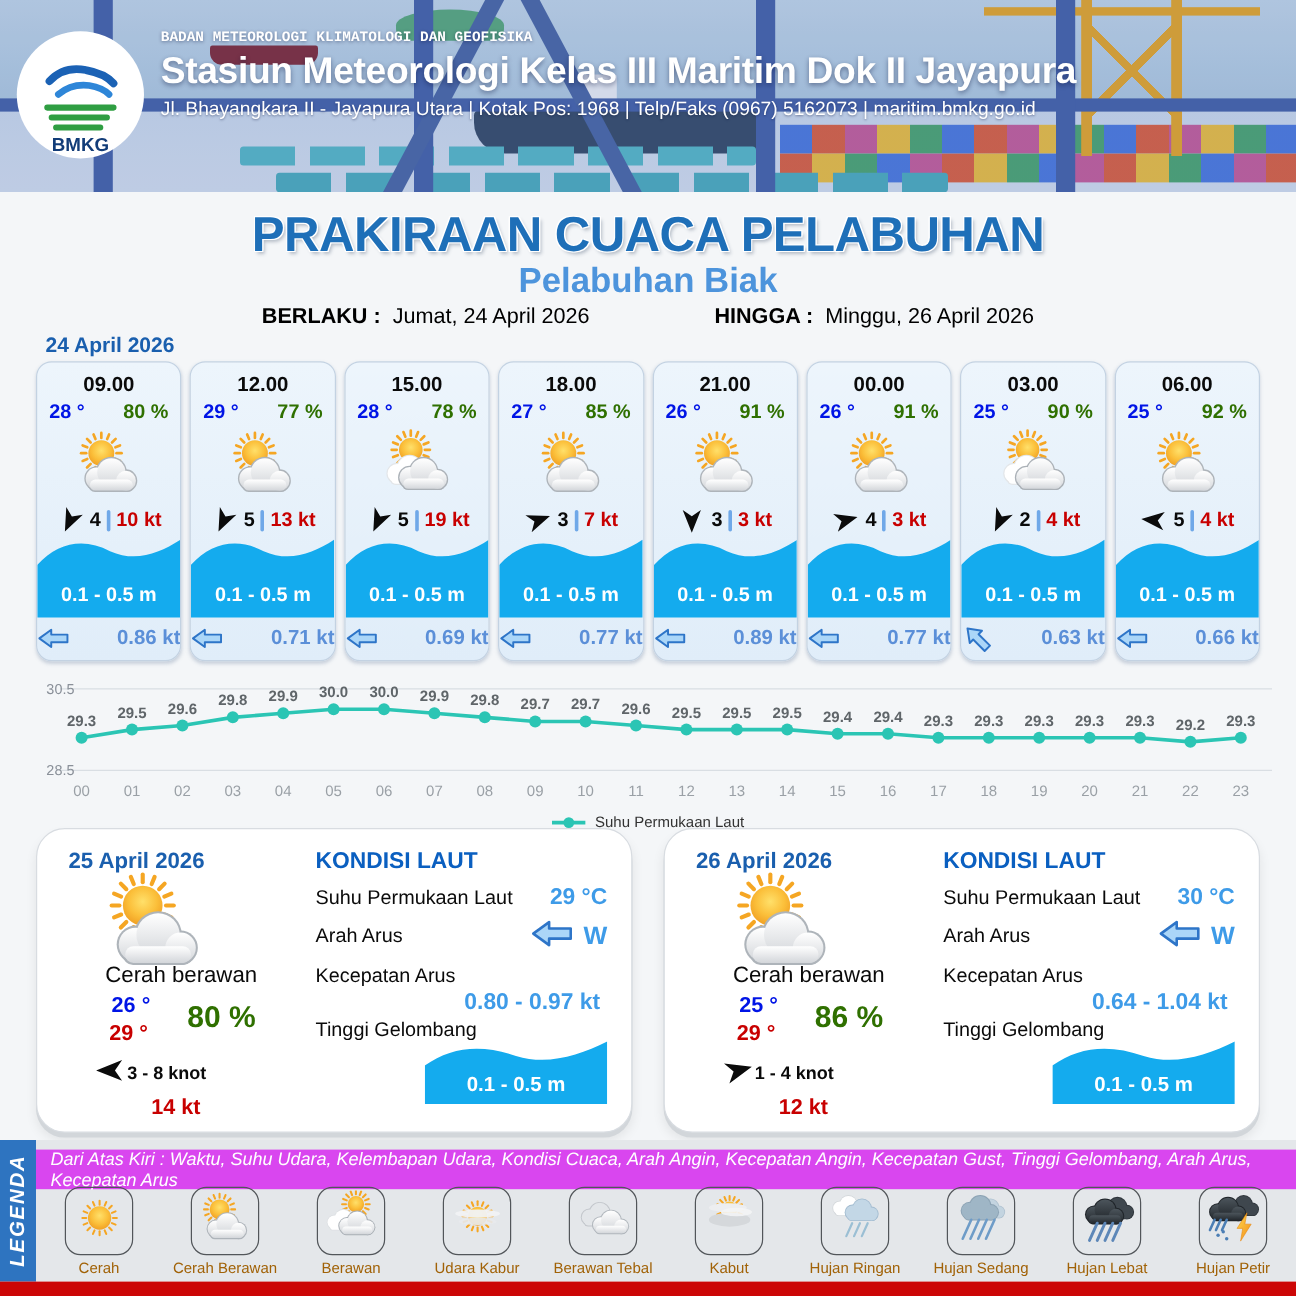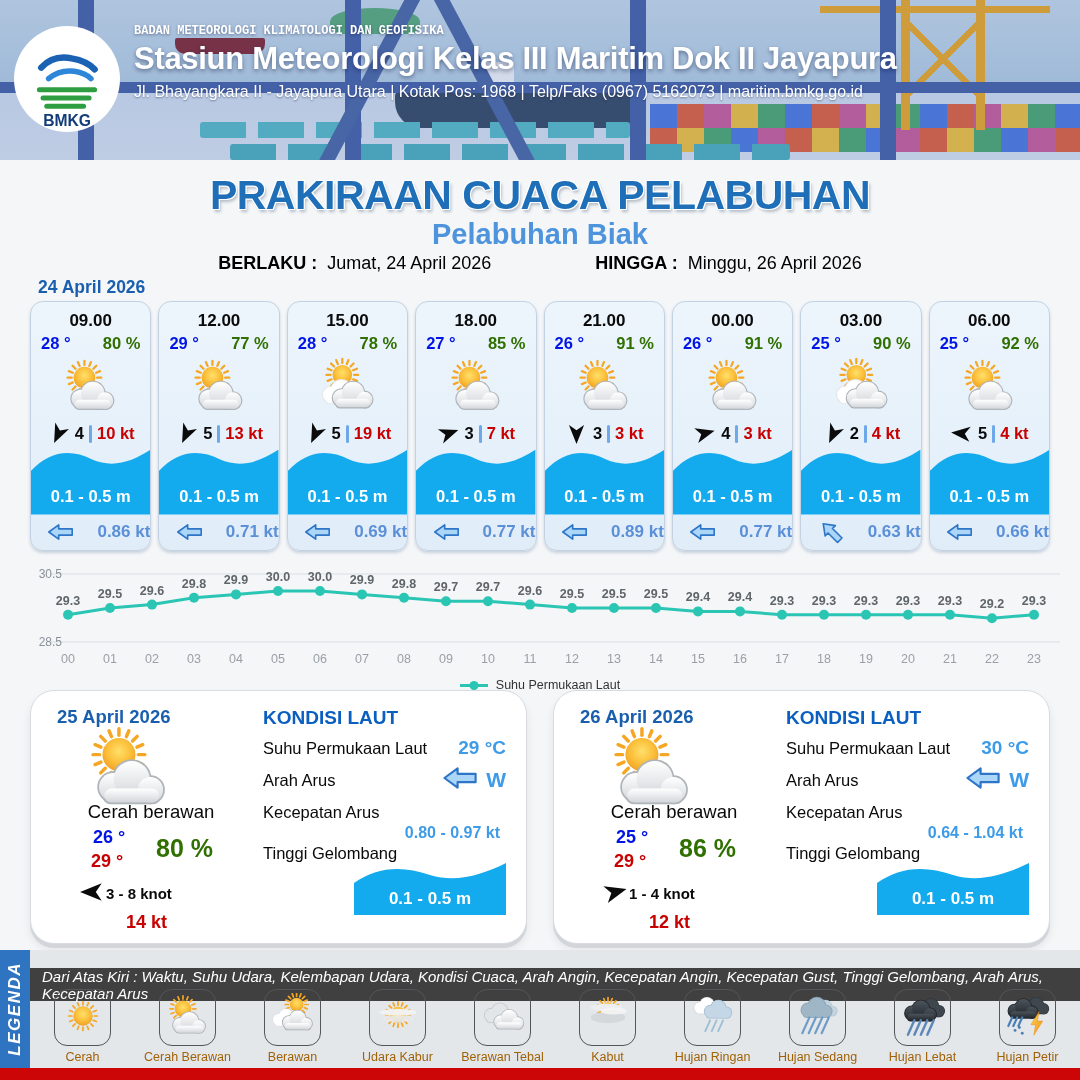--- a/index.html
+++ b/index.html
@@ -61,21 +61,21 @@
   .fc-temps { display:flex; justify-content:space-between; padding:3px 10px 0 10px; font-size:16.5px; font-weight:bold; }
   .fc-temp { color:#0014E6; } .fc-hum { color:#2F7000; }
   .fc-icon { height:72px; display:flex; align-items:center; justify-content:center; }
   .fc-wind { display:flex; align-items:center; justify-content:center; gap:5px; font-size:16.5px; font-weight:bold; height:26px; color:#0a0a0a;}
   .fc-wind .sep { width:3px; height:18px; background:#6FA8E8; border-radius:2px; }
   .fc-wind .spd { color:#C80000; }
   .fc-wave { position:relative; margin-top:auto; height:72px; }
   .fc-wave svg { position:absolute; inset:0; width:100%; height:100%; }
   .fc-wave path { fill:#14ABEE; }
   .fc-wave-text { position:absolute; bottom:9px; width:100%; text-align:center; color:#fff; font-weight:bold; font-size:16.5px; }
-  .fc-current { height:37px; display:flex; align-items:center; justify-content:flex-end; gap:23px;
+  .fc-current { height:37px; display:flex; align-items:center; justify-content:space-between; gap:23px;
       font-weight:bold; font-size:17px; color:#5B8FD8; }
   .fc-wind-arrow, .cur-arrow { display:flex; align-items:center; }
 
   
   .chart-wrap { position:absolute; left:20px; top:558px; width:1040px; }
   #sst-chart { width:1040px; height:116px; display:block; }
   .ylab { font-size:12px; fill:#8A9099; }
   .vlab { font-size:12.5px; font-weight:bold; fill:#5F6569; }
   .xlab { font-size:12.5px; fill:#9AA0A6; }
   .chart-legend { display:flex; justify-content:center; align-items:center; gap:8px; margin-top:4px; font-size:12.5px; color:#333; }
@@ -91,33 +91,33 @@
   .bc-tmax { position:absolute; left:60px; top:160px; font-size:18px; font-weight:bold; color:#C80000; }
   .bc-hum  { position:absolute; left:125px; top:143px; font-size:25px; font-weight:bold; color:#2F7000; }
   .bc-wind { position:absolute; left:48px; top:190px; display:flex; align-items:center; gap:1px; font-size:15px; font-weight:bold; color:#0a0a0a;}
   .bc-gust { position:absolute; left:95px; top:221px; font-size:18px; font-weight:bold; color:#C80000; }
   .bc-sea  { position:absolute; left:232px; top:16px; right:20px; }
   .sea-title { color:#0A5FC0; font-weight:bold; font-size:19px; margin-bottom:8px; }
   .sea-row { display:flex; justify-content:space-between; align-items:center; margin-top:7px; }
   .sea-label { font-size:16.5px; color:#0a0a0a; }
   .sea-val { font-size:19px; font-weight:bold; color:#3E9BE8; }
   .sea-dir { display:flex; align-items:center; gap:8px; }
-  .sea-speed-line { text-align:right; font-size:16px; font-weight:bold; color:#3E9BE8; margin-top:2px; padding-right:6px;}
+  .sea-speed-line { text-align:right; font-size:19px; font-weight:bold; color:#3E9BE8; margin-top:2px; padding-right:6px;}
   .sea-wave { position:relative; width:152px; height:54px; margin-left:auto; margin-top:-2px; }
   .sea-wave svg { position:absolute; inset:0; width:100%; height:100%; }
   .sea-wave path { fill:#14ABEE; }
   .sea-wave-text { position:absolute; bottom:6px; width:100%; text-align:center; color:#fff; font-weight:bold; font-size:17px; }
 
   
   .legend { position:absolute; left:0; top:950px; width:1080px; height:118px; background:#E4E7EA; }
   .legend-bar { position:absolute; left:0; top:0; width:30px; height:118px; background:#2E74C0;
       display:flex; align-items:center; justify-content:center; }
   .legend-bar span { writing-mode:vertical-rl; transform:rotate(180deg); color:#fff; font-weight:bold;
       font-style:italic; font-size:17px; letter-spacing:1.5px; }
-  .legend-info { position:absolute; left:30px; top:18px; width:1050px; height:33px; background:#404040;
+  .legend-info { position:absolute; left:30px; top:8px; width:1050px; height:33px; background:#d946ef;
       color:#fff; font-style:italic; font-size:15px; display:flex; align-items:center; padding-left:12px; }
   .legend-items { position:absolute; left:30px; top:33px; width:1050px; display:flex; justify-content:space-around; padding-top:6px; }
   .legend-item { display:flex; flex-direction:column; align-items:center; width:94px; }
   .li-box { width:57px; height:57px; border:1.6px solid #52565A; border-radius:13px;
       display:flex; align-items:center; justify-content:center; }
   .li-label { font-size:12.5px; color:#a16207; margin-top:4px; white-space:nowrap; }
   .red-strip { position:absolute; left:0; top:1068px; width:1080px; height:12px; background:#CC0606; }
 </style>
 </head>
 <body>

